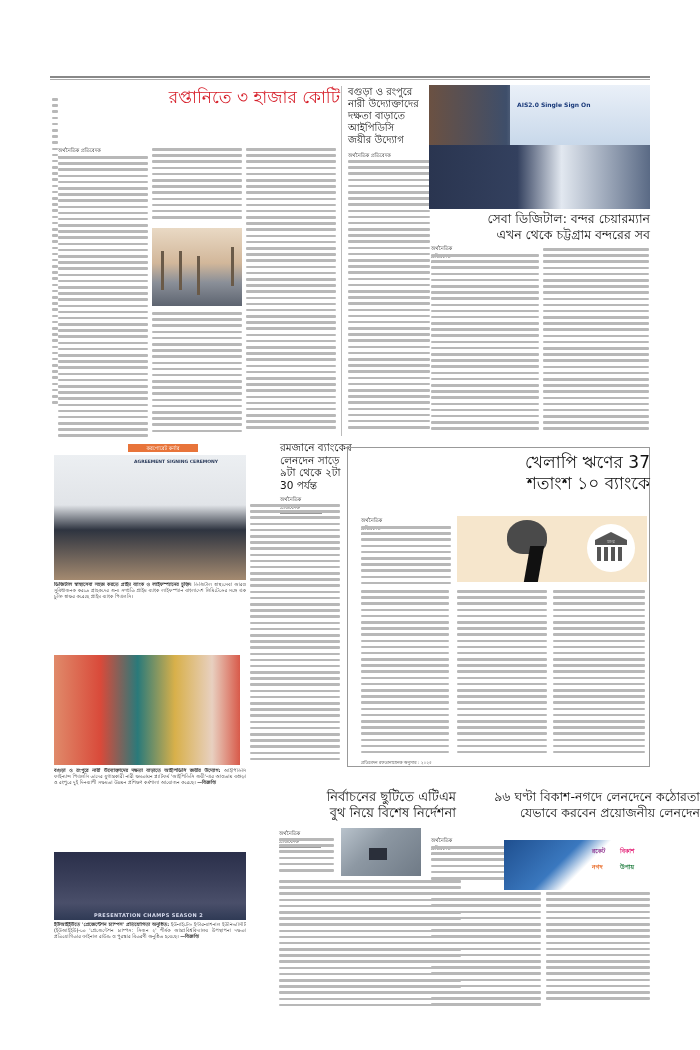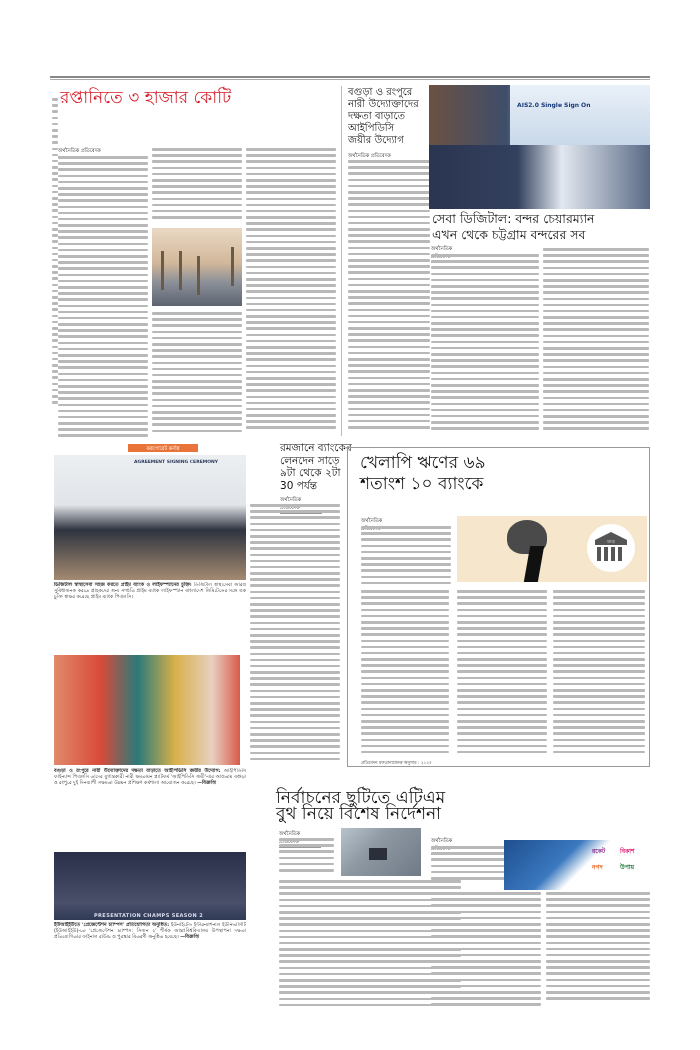--- a/index.html
+++ b/index.html
@@ -13,21 +13,21 @@
   .logo { position: absolute; left: 2px; top: 4px; font-family: "DejaVu Sans", sans-serif; font-weight: bold; font-size: 19px; color: #111; letter-spacing: -0.5px; }
   .dateblock { position: absolute; left: 98px; top: 5px; font-size: 6px; line-height: 8px; color: #333; }
   .banner-img { position: absolute; top: 2px; height: 28px; border-radius: 1px; }
   .section-title { position: absolute; left: 215px; top: 2px; font-size: 22px; font-weight: bold; color: #d0202a; letter-spacing: -0.5px; }
   .section-title .b { color: #2a9a3c; }
   .page-num { position: absolute; right: 0; top: 4px; width: 24px; height: 24px; background: #e01e26; color: #fff; font-size: 16px; font-weight: bold; text-align: center; line-height: 24px; }
   .rule-thick { position: absolute; left: 50px; top: 76px; width: 600px; height: 2px; background: #888; }
   .rule-thin { position: absolute; left: 50px; top: 79px; width: 600px; height: 1px; background: #aaa; }
 
   
-  .hl { position: absolute; text-align: left; color: #111; font-family: "DejaVu Sans", sans-serif; line-height: 1.15; }
+  .hl { position: absolute; text-align: right; color: #111; font-family: "DejaVu Sans", sans-serif; line-height: 1.15; }
   .hl-red { color: #d61f2a; }
   .byline { position: absolute; font-size: 5px; color: #333; border-bottom: 1px solid #999; padding-bottom: 1px; }
   .lines { position: absolute; overflow: hidden; }
   .lines i { display: block; height: 2.6px; margin-bottom: 3.6px; background: #b8b8b8; border-radius: 1px; }
 
   
   .img { position: absolute; overflow: hidden; }
   .port { background: linear-gradient(180deg, #e9d9c4 0%, #d2b79a 45%, #8a8f98 70%, #5d6470 100%); }
   .port::after { content: ""; position: absolute; left: 10%; top: 30%; width: 3px; height: 50%; background: #6a5a48; box-shadow: 18px 0 0 #6a5a48, 36px 5px 0 #6a5a48, 70px -4px 0 #6a5a48; }
   .meeting { background: linear-gradient(90deg, #6b5142 0%, #3e4e6a 35%, #d9e3ef 55%, #e6edf5 100%); }
@@ -430,21 +430,21 @@
       <i></i>
       <i></i>
       <i></i>
       <i></i>
       <i></i>
       <i></i>
     </div>
 
   <div class="box-frame" style="left:347px;top:447px;width:303px;height:320px;"></div>
   <div class="hl" style="left:360px;top:452px;width:290px;font-size:17px;line-height:21px;">
-    <div>খেলাপি ঋণের ৬৯</div>
+    <div>খেলাপি ঋণের 37</div>
     <div>শতাংশ ১০ ব্যাংকে</div>
   </div>
   <div class="byline" style="left:361px;top:517px;width:42px;">অর্থনৈতিক প্রতিবেদক</div>
   <div class="lines" style="left:361px;top:526px;width:90px;height:62px;">
       <i></i>
       <i></i>
       <i></i>
       <i></i>
       <i></i>
       <i></i>
@@ -560,21 +560,21 @@
 
   <div class="img champs" style="left:54px;top:852px;width:192px;height:68px;">
     <div style="position:absolute;left:40px;bottom:2px;font-size:5px;color:#d8dcee;font-weight:bold;letter-spacing:0.4px;">PRESENTATION CHAMPS SEASON 2</div>
   </div>
   <div class="caption" style="left:54px;top:922px;width:192px;height:44px;">
     <b>ইউআইইউতে 'প্রেজেন্টেশন চ্যাম্পস' প্রতিযোগিতা অনুষ্ঠিত:</b>
     <span>ইউনাইটেড ইন্টারন্যাশনাল ইউনিভার্সিটি (ইউআইইউ)-তে 'প্রেজেন্টেশন চ্যাম্পস: সিজন ২' শীর্ষক আন্তঃবিশ্ববিদ্যালয় উপস্থাপনা দক্ষতা প্রতিযোগিতার ফাইনাল রাউন্ড ও পুরস্কার বিতরণী অনুষ্ঠিত হয়েছে।</span>
     <b> —</b><b>বিজ্ঞপ্তি</b>
   </div>
 
-  <div class="hl" style="left:276px;top:789px;width:180px;font-size:17px;line-height:16px;">
+  <div class="hl" style="left:276px;top:789px;width:180px;font-size:13px;line-height:16px;">
     <div>নির্বাচনের ছুটিতে এটিএম</div>
     <div>বুথ নিয়ে বিশেষ নির্দেশনা</div>
   </div>
   <div class="byline" style="left:279px;top:830px;width:42px;">অর্থনৈতিক প্রতিবেদক</div>
   <div class="lines" style="left:279px;top:838px;width:55px;height:40px;">
       <i></i>
       <i></i>
       <i></i>
       <i></i>
       <i></i>
@@ -600,20 +600,24 @@
       <i></i>
       <i></i>
       <i></i>
       <i></i>
       <i></i>
       <i></i>
       <i></i>
       <i></i>
     </div>
 
+  <div class="hl" style="left:435px;top:789px;width:265px;font-size:12.5px;line-height:16px;">
+    <div>৯৬ ঘণ্টা বিকাশ-নগদে লেনদেনে কঠোরতা</div>
+    <div>যেভাবে করবেন প্রয়োজনীয় লেনদেন</div>
+  </div>
   <div class="byline" style="left:431px;top:837px;width:42px;">অর্থনৈতিক প্রতিবেদক</div>
   <div class="lines" style="left:431px;top:846px;width:78px;height:38px;">
       <i></i>
       <i></i>
       <i></i>
       <i></i>
       <i></i>
       <i></i>
     </div>
   <div class="img mfs" style="left:504px;top:840px;width:146px;height:50px;">

